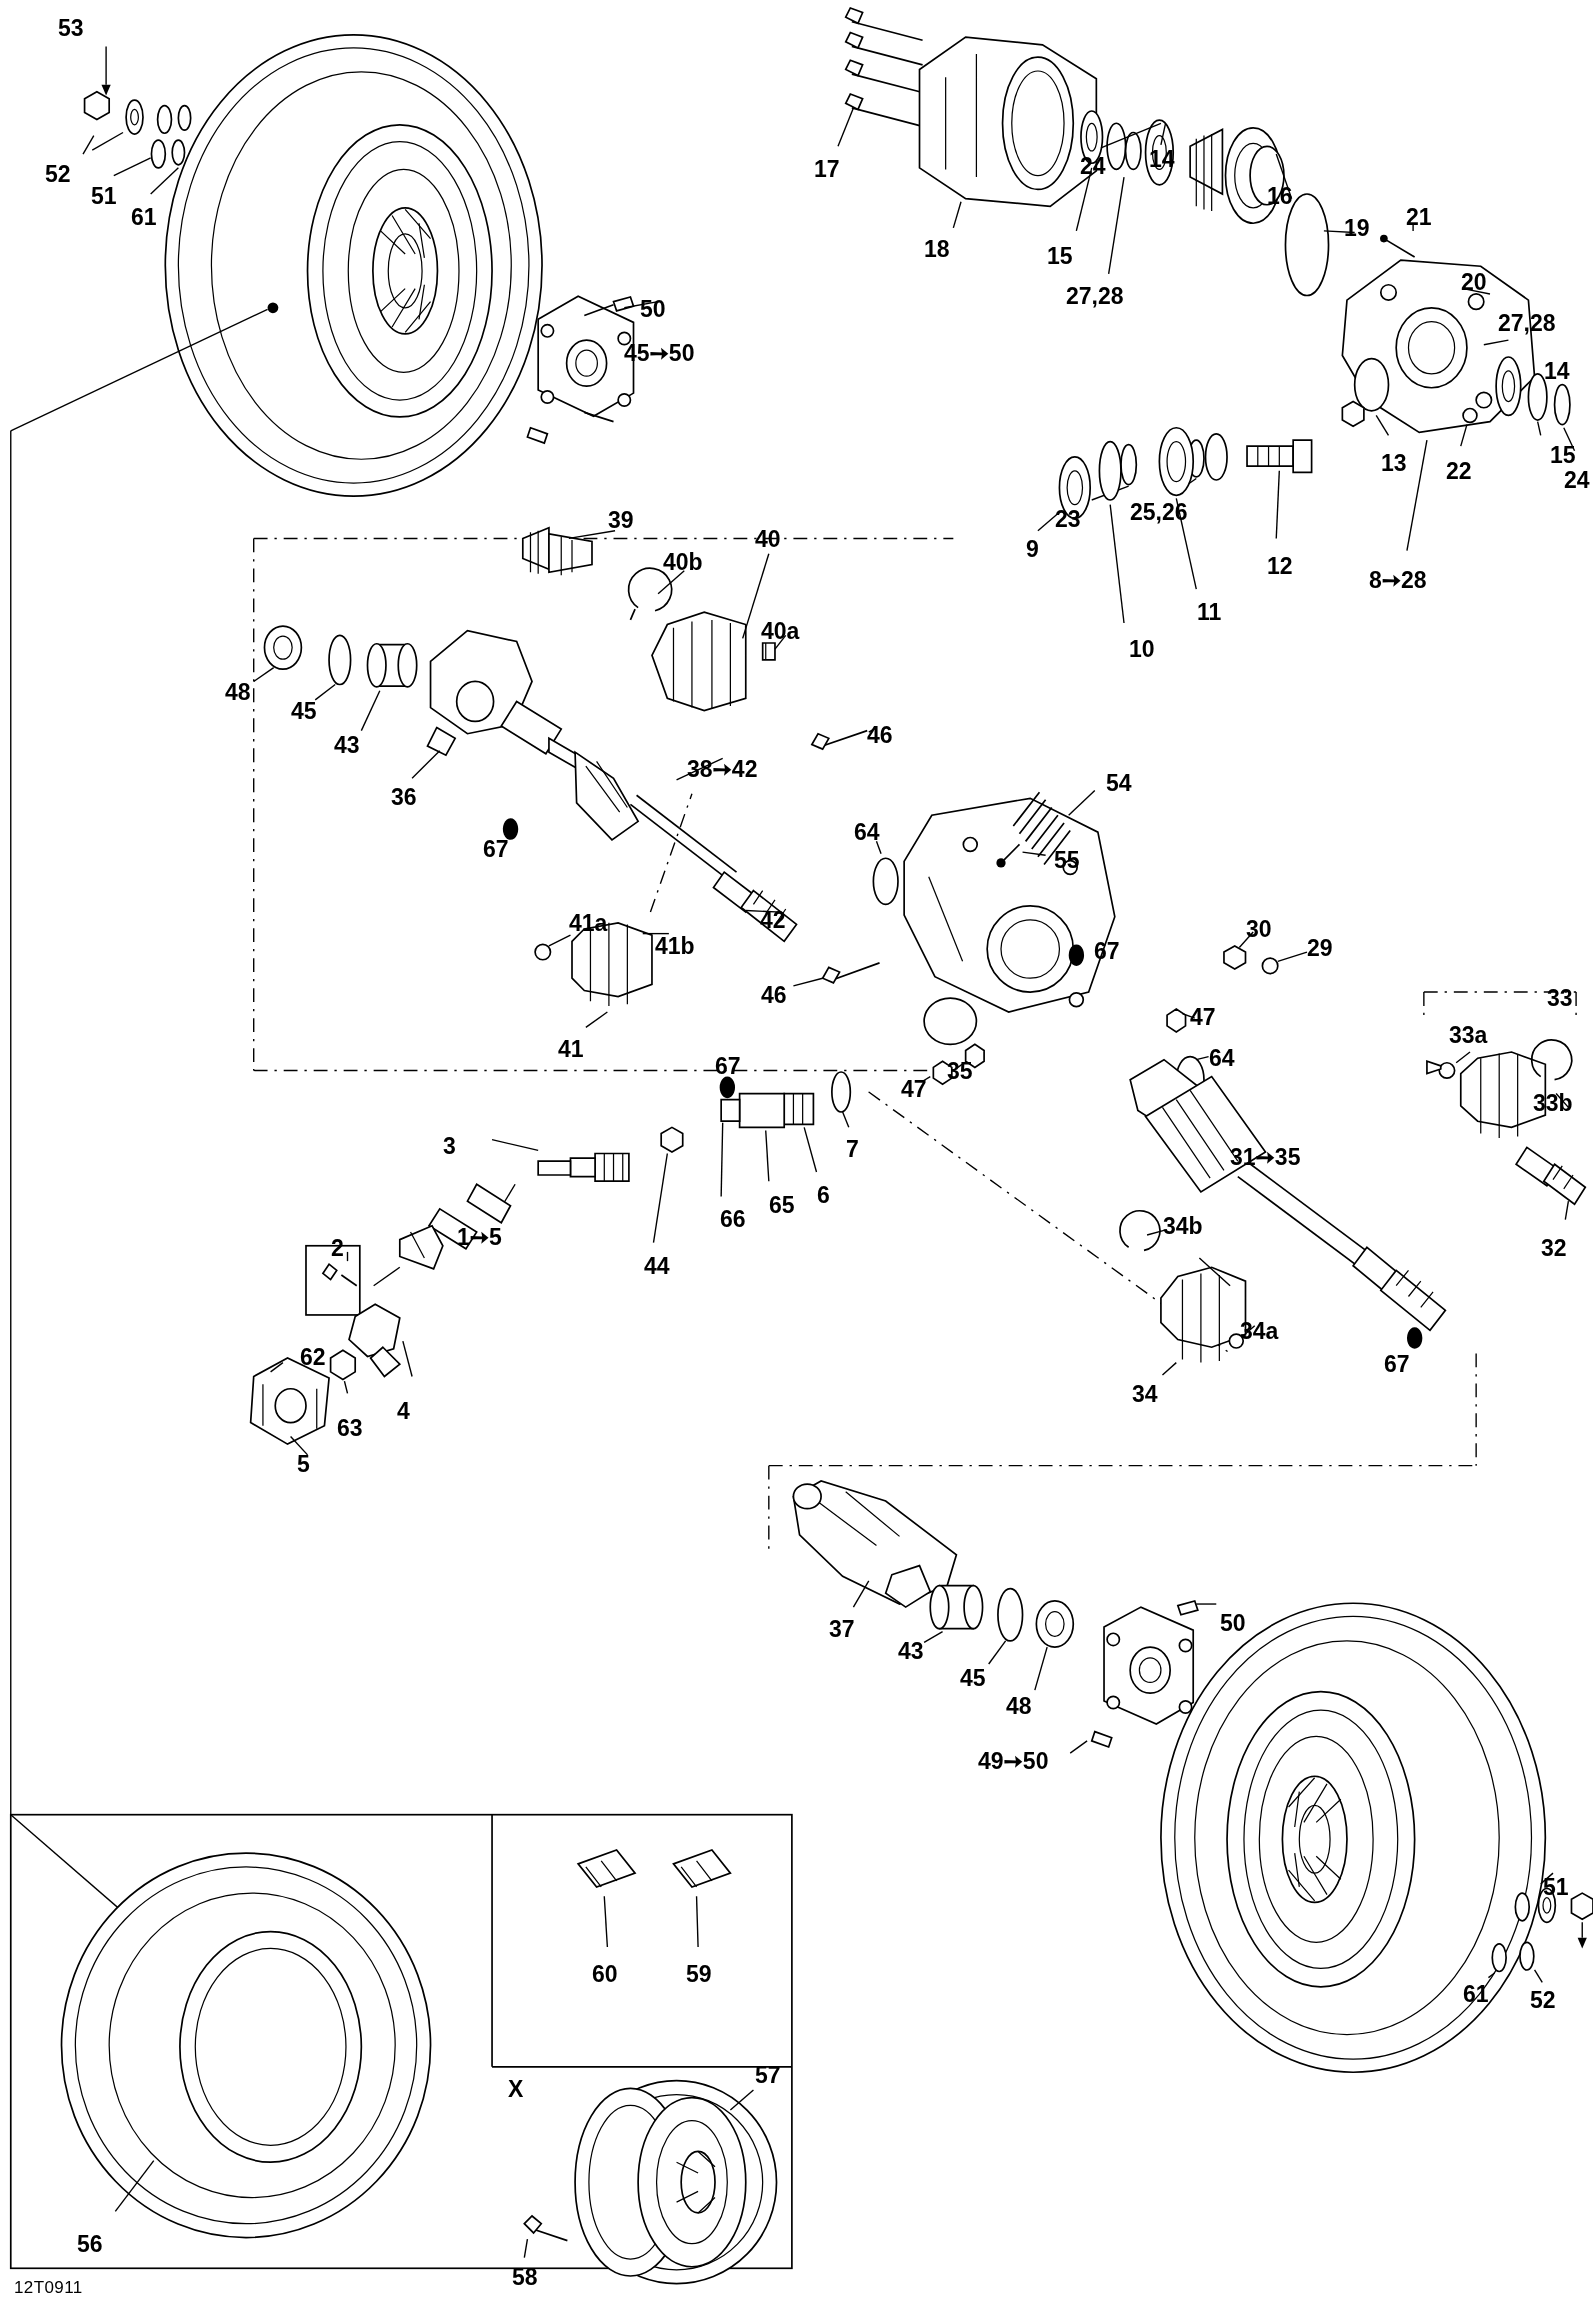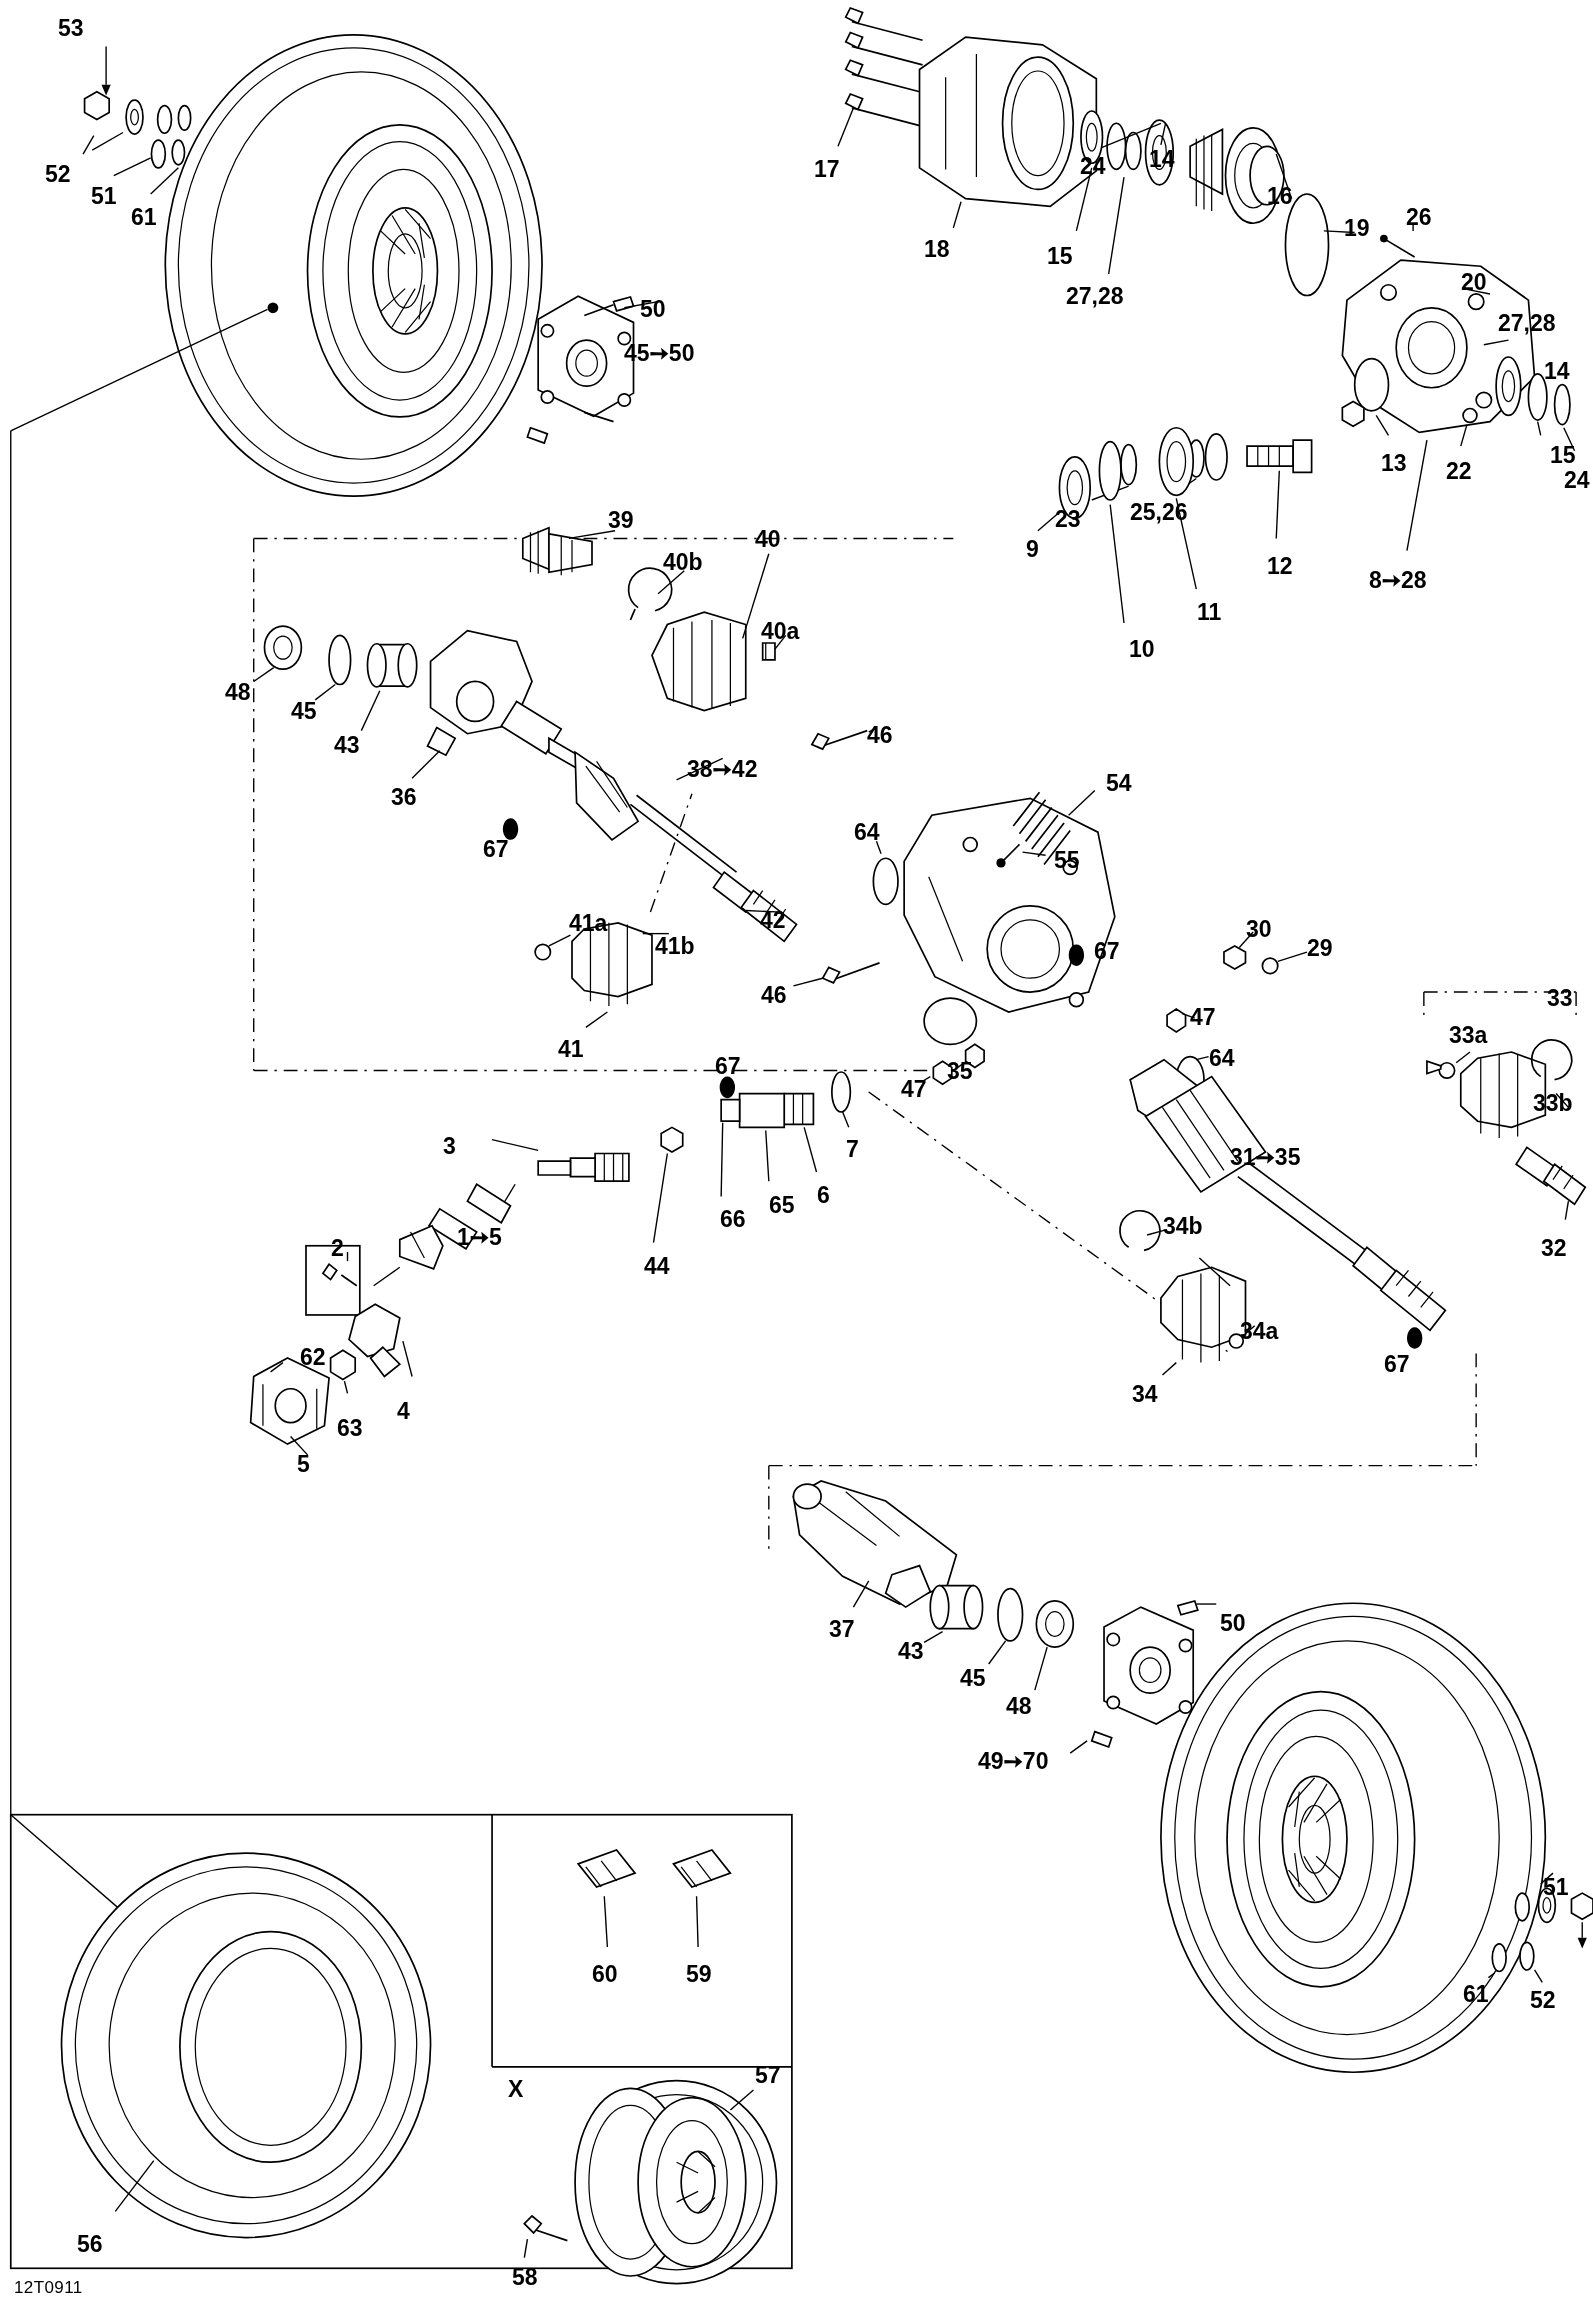--- a/index.html
+++ b/index.html
@@ -508,21 +508,21 @@
   <div class="cl" style="left:640px; top:298px;">50</div>
   <div class="cl" style="left:624px; top:342px;">45➙50</div>
   <div class="cl" style="left:814px; top:158px;">17</div>
   <div class="cl" style="left:924px; top:238px;">18</div>
   <div class="cl" style="left:1047px; top:245px;">15</div>
   <div class="cl" style="left:1066px; top:285px;">27,28</div>
   <div class="cl" style="left:1080px; top:155px;">24</div>
   <div class="cl" style="left:1149px; top:148px;">14</div>
   <div class="cl" style="left:1267px; top:185px;">16</div>
   <div class="cl" style="left:1344px; top:217px;">19</div>
-  <div class="cl" style="left:1406px; top:206px;">26</div>
+  <div class="cl" style="left:1406px; top:206px;">21</div>
   <div class="cl" style="left:1461px; top:271px;">20</div>
   <div class="cl" style="left:1498px; top:312px;">27,28</div>
   <div class="cl" style="left:1544px; top:360px;">14</div>
   <div class="cl" style="left:1550px; top:444px;">15</div>
   <div class="cl" style="left:1564px; top:469px;">24</div>
   <div class="cl" style="left:1446px; top:460px;">22</div>
   <div class="cl" style="left:1381px; top:452px;">13</div>
   <div class="cl" style="left:1369px; top:569px;">8➙28</div>
   <div class="cl" style="left:1130px; top:501px;">25,26</div>
   <div class="cl" style="left:1055px; top:508px;">23</div>
@@ -576,21 +576,21 @@
   <div class="cl" style="left:331px; top:1237px;">2</div>
   <div class="cl" style="left:260px; top:1346px;margin-left:40px;">62</div>
   <div class="cl" style="left:337px; top:1417px;">63</div>
   <div class="cl" style="left:397px; top:1400px;">4</div>
   <div class="cl" style="left:297px; top:1453px;">5</div>
   <div class="cl" style="left:829px; top:1618px;">37</div>
   <div class="cl" style="left:898px; top:1640px;">43</div>
   <div class="cl" style="left:960px; top:1667px;">45</div>
   <div class="cl" style="left:1006px; top:1695px;">48</div>
   <div class="cl" style="left:1220px; top:1612px;">50</div>
-  <div class="cl" style="left:978px; top:1750px;">49➙70</div>
+  <div class="cl" style="left:978px; top:1750px;">49➙50</div>
   <div class="cl" style="left:1543px; top:1876px;">51</div>
 
   <div class="cl" style="left:1463px; top:1983px;">61</div>
   <div class="cl" style="left:1530px; top:1989px;">52</div>
   <div class="cl" style="left:77px; top:2233px;">56</div>
   <div class="cl" style="left:592px; top:1963px;">60</div>
   <div class="cl" style="left:686px; top:1963px;">59</div>
   <div class="cl" style="left:755px; top:2064px;">57</div>
   <div class="cl" style="left:512px; top:2266px;">58</div>
 

